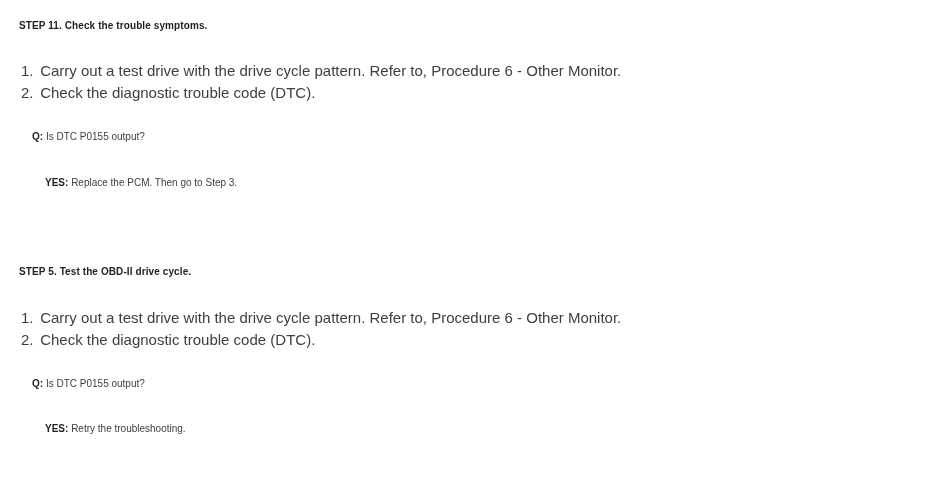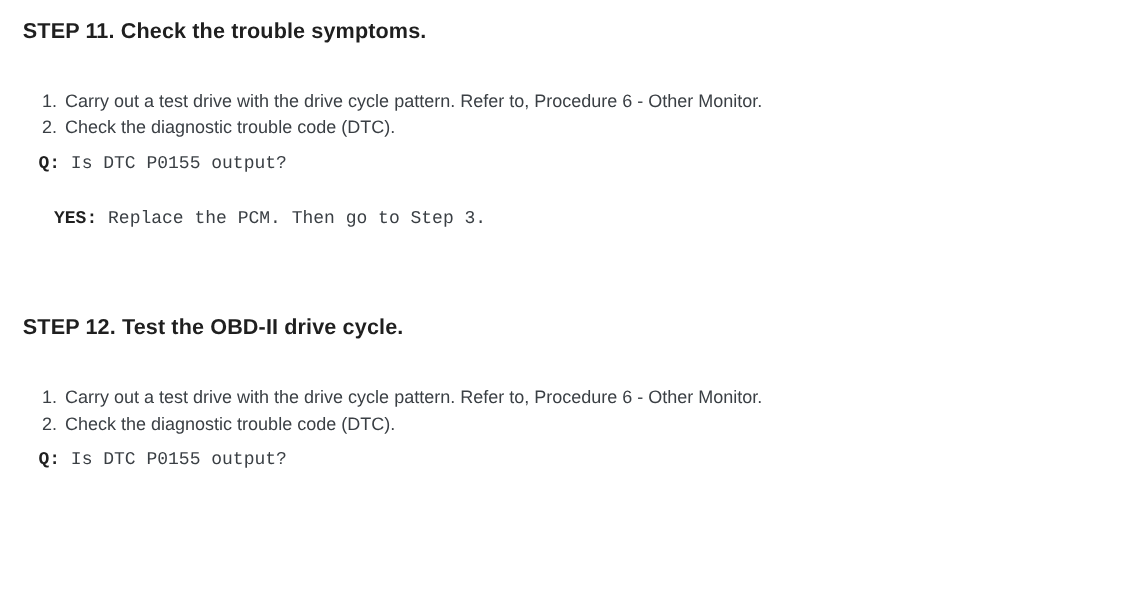--- a/index.html
+++ b/index.html
@@ -19,55 +19,54 @@
 
   .page {
     position: relative;
     width: 948px;
     height: 503px;
     background: #ffffff;
     box-sizing: border-box;
   }
 
   .step-heading {
-    font-size: 18px;
+    font-size: 10px;
     font-weight: bold;
     color: #1f1f1f;
     line-height: 20px;
     margin: 0;
     padding: 0;
     letter-spacing: 0.1px;
   }
 
   .proc-list {
     list-style: none;
-    margin: 14px;
+    margin: 0;
     padding: 0;
   }
 
   .proc-item {
     font-size: 15px;
     font-weight: normal;
     color: #3a3f44;
     line-height: 22px;
     white-space: nowrap;
   }
 
   .proc-num {
     display: inline-block;
     min-width: 15px;
   }
 
   .qa-line {
-    font-size: 15px;
+    font-size: 10px;
     font-weight: normal;
     color: #3a3f44;
     line-height: 22px;
     white-space: nowrap;
-    font-family: Liberation Mono, monospace;
   }
 
   .qa-tag {
     font-weight: bold;
     color: #1f1f1f;
   }
 
   
   .s11-heading { position: absolute; left: 19px;  top: 16px;  }
   .s11-list    { position: absolute; left: 21px;  top: 60px;  }
@@ -103,33 +102,37 @@
     <span class="qa-tag">Q:</span>
     <span>Is DTC P0155 output?</span>
   </div>
 
   <div class="qa-line s11-yes">
     <span class="qa-tag">YES:</span>
     <span>Replace the PCM. Then go to Step 3.</span>
   </div>
 
 
-  <h2 class="step-heading s12-heading">STEP 12. Test the OBD-II drive cycle.</h2>
+  <h2 class="step-heading s12-heading">STEP 5. Test the OBD-II drive cycle.</h2>
 
   <ul class="proc-list s12-list">
     <li class="proc-item">
       <span class="proc-num">1.</span>
       <span>Carry out a test drive with the drive cycle pattern. Refer to, Procedure 6 - Other Monitor.</span>
     </li>
     <li class="proc-item">
       <span class="proc-num">2.</span>
       <span>Check the diagnostic trouble code (DTC).</span>
     </li>
   </ul>
 
   <div class="qa-line s12-q">
     <span class="qa-tag">Q:</span>
     <span>Is DTC P0155 output?</span>
   </div>
 
+  <div class="qa-line s12-yes">
+    <span class="qa-tag">YES:</span>
+    <span>Retry the troubleshooting.</span>
+  </div>
 
 
 </div>
 
 </body></html>

